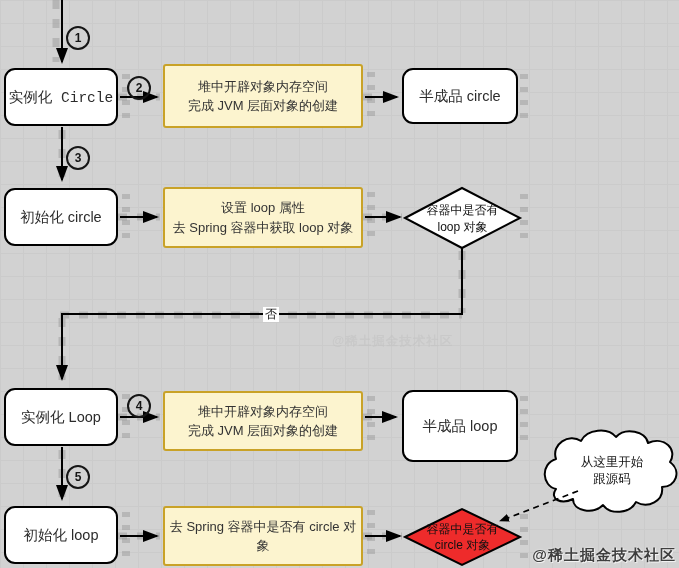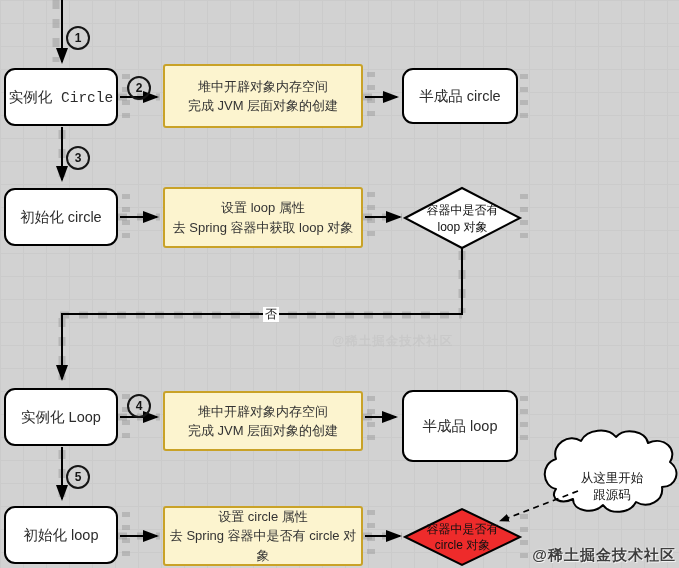--- a/index.html
+++ b/index.html
@@ -159,30 +159,29 @@
 
   <div class="node proc" style="left:402px;top:390px;width:116px;height:72px;">
     <span>半成品 loop</span>
   </div>
 
   <div class="node proc" style="left:4px;top:506px;width:114px;height:58px;">
     <span>初始化 loop</span>
   </div>
 
   <div class="node note" style="left:163px;top:506px;width:200px;height:60px;">
-    <span class="l2">设置 circle 属性</span>
     <span class="l2">去 Spring 容器中是否有 circle 对象</span>
   </div>
 
   <div class="dtext" style="left:405px;top:515px;width:115px;height:44px;">
     <span class="l2">容器中是否有</span>
     <span class="l2">circle 对象</span>
   </div>
 
-  <div class="dtext cloudtext" style="left:558px;top:450px;width:108px;height:42px;margin-top:16px;">
+  <div class="dtext cloudtext" style="left:558px;top:450px;width:108px;height:42px;">
     <span class="l2">从这里开始</span>
     <span class="l2">跟源码</span>
   </div>
 
   <div class="stepnum" style="left:66px;top:26px;">
     <span>1</span>
   </div>
   <div class="stepnum" style="left:127px;top:76px;">
     <span>2</span>
   </div>

